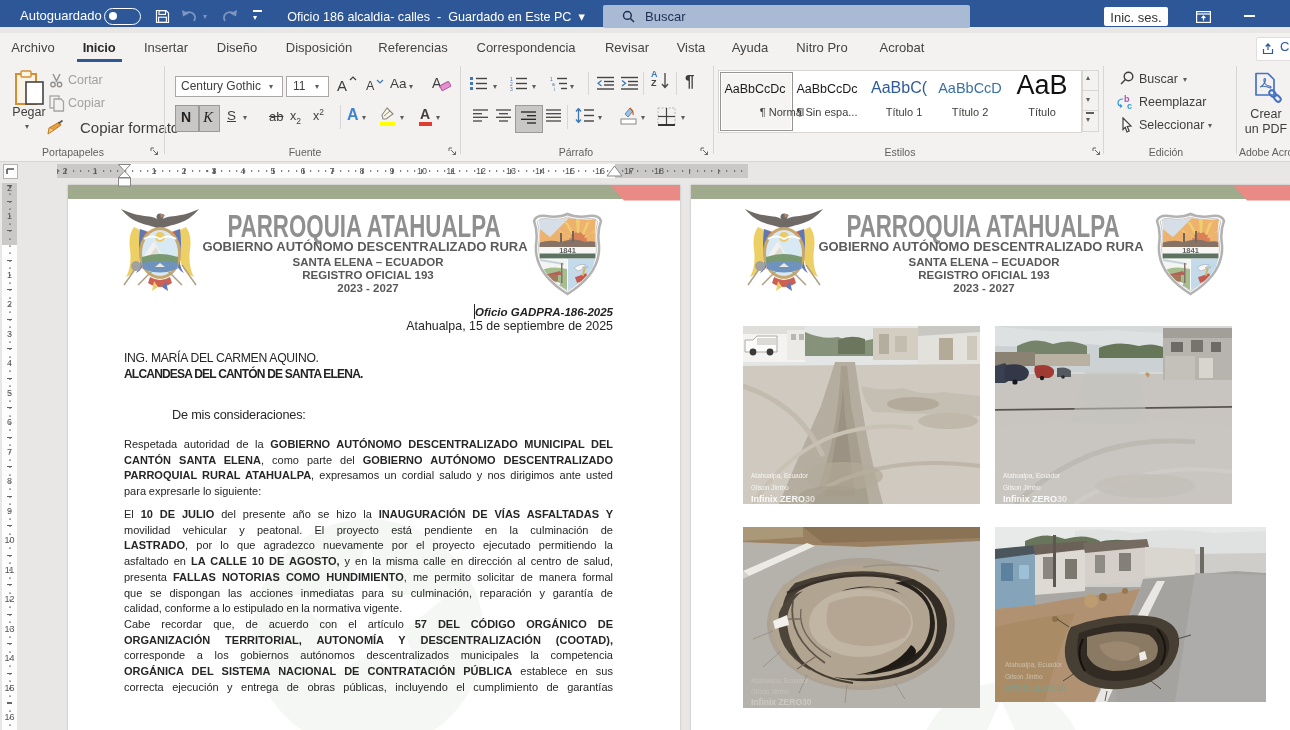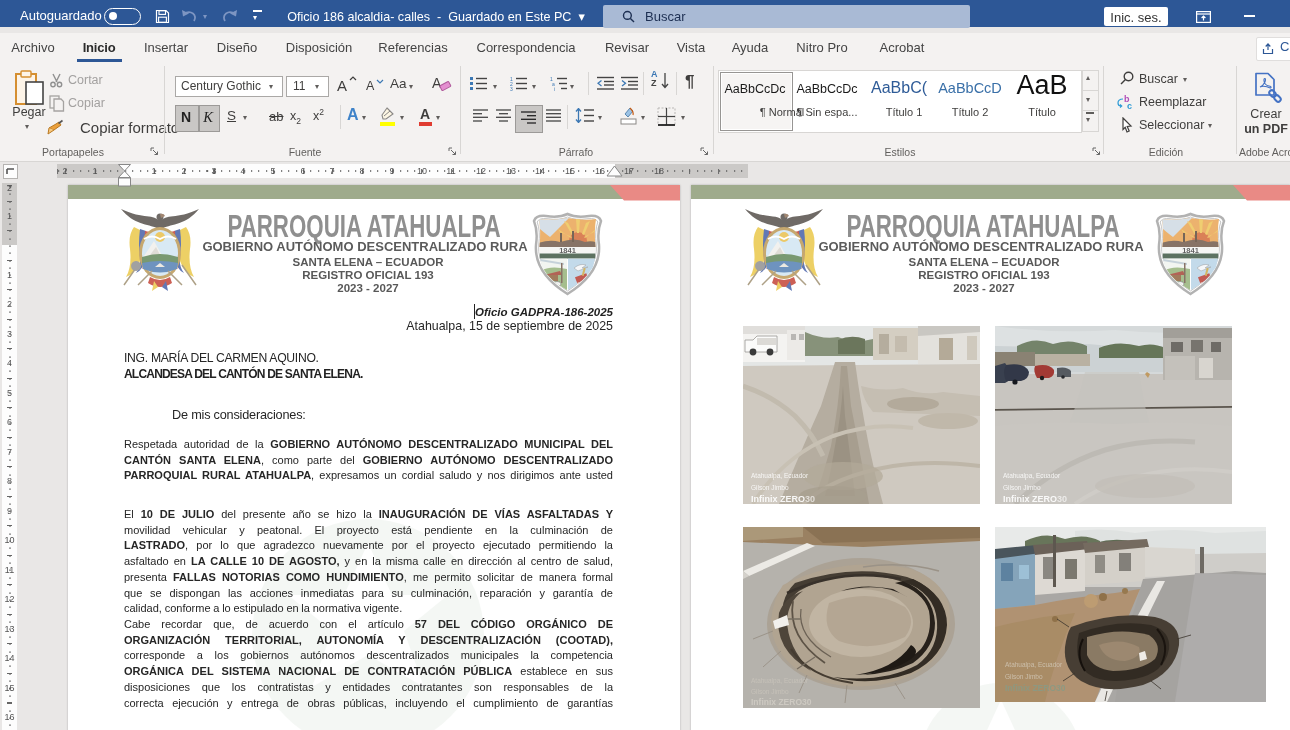--- a/index.html
+++ b/index.html
@@ -329,21 +329,21 @@
 
   <svg class="abs" style="left:1253px;top:10px;" width="30" height="32" viewBox="0 0 30 32">
     <path d="M3 1.5 H15 L21 7.5 V23 H3 Z" fill="none" stroke="#4472c4" stroke-width="1.7" stroke-linejoin="round"></path>
     <path d="M7 15 Q10 14 12 10 Q13 7 12 6.5 Q10.7 6.2 11 9 Q11.5 13 16 14 Q18.5 14.5 18 15.5 Q17 16.5 14 14.8 Q10 13.5 7 15 Z" fill="none" stroke="#4472c4" stroke-width="1.1"></path>
     <g stroke="#4472c4" stroke-width="2" fill="none">
       <rect x="16" y="19" width="7" height="5" rx="2.5" transform="rotate(45 19.5 21.5)"></rect>
       <rect x="21" y="24" width="7" height="5" rx="2.5" transform="rotate(45 24.5 26.5)"></rect>
     </g>
   </svg>
   <span class="abs rtext" style="left:1266px;top:45px;transform:translateX(-50%);font-size:12.5px;">Crear</span>
-  <span class="abs rtext" style="left:1266px;top:60px;transform:translateX(-50%);font-size:12.5px;font-weight:bold;">un PDF</span>
+  <span class="abs rtext" style="left:1266px;top:60px;transform:translateX(-50%);font-size:12.5px;">un PDF</span>
   <span class="glabel" style="left:1269px;">Adobe Acrob</span>
 </div>
 
 <div class="abs" id="canvas"></div>
 <div class="abs" id="hruler">
   <div class="white"></div>
   <div class="abs" style="left:0;top:6px;width:691px;height:2px;background:repeating-linear-gradient(90deg,#666 0 1px,transparent 1px 7.425px);background-position-x:1.2px;"></div>
   <div class="abs" style="left:0;top:5px;width:691px;height:5px;background:repeating-linear-gradient(90deg,#666 0 1px,transparent 1px 29.7px);background-position-x:8.1px;"></div>
   <span class="rnum" style="left:8px;">2</span>
     <span class="rnum" style="left:38px;">1</span>
@@ -518,36 +518,36 @@
   <div class="abs" style="right:67px;top:121px;font-size:11.5px;font-weight:bold;font-style:italic;color:#222;white-space:nowrap;"><span style="position:relative;"><span style="position:absolute;left:-1px;top:-2px;width:1.2px;height:15px;background:#222;"></span>O</span>ficio GADPRA-186-2025</div>
   <div class="abs" style="right:67px;top:134px;font-size:12.4px;color:#262626;white-space:nowrap;">Atahualpa, 15 de septiembre de 2025</div>
   <div class="abs hline" style="left:56px;top:166px;font-size:12.2px;color:#262626;letter-spacing:-0.3px;">ING. MARÍA DEL CARMEN AQUINO.</div>
   <div class="abs hline" style="left:56px;top:182px;font-size:12px;font-weight:bold;color:#222;letter-spacing:-0.8px;">ALCANDESA DEL CANTÓN DE SANTA ELENA.</div>
   <div class="abs hline" style="left:56px;top:223px;font-size:12.7px;color:#262626;letter-spacing:-0.2px;margin-left:48px;">De mis consideraciones:</div>
 
   <div class="bodytext" style="top:252px;">
     <div class="jline">Respetada autoridad de la <b>GOBIERNO AUTÓNOMO DESCENTRALIZADO MUNICIPAL DEL</b></div>
     <div class="jline"><b>CANTÓN SANTA ELENA</b>, como parte del <b>GOBIERNO AUTÓNOMO DESCENTRALIZADO</b></div>
     <div class="jline"><b>PARROQUIAL RURAL ATAHUALPA</b>, expresamos un cordial saludo y nos dirigimos ante usted</div>
+    <div class="lline">para expresarle lo siguiente:</div>
   </div>
   <div class="bodytext" style="top:322px;">
     <div class="jline">El <b>10 DE JULIO</b> del presente año se hizo la <b>INAUGURACIÓN DE VÍAS ASFALTADAS Y</b></div>
     <div class="jline">movilidad vehicular y peatonal. El proyecto está pendiente en la culminación de</div>
     <div class="jline"><b>LASTRADO</b>, por lo que agradezco nuevamente por el proyecto ejecutado permitiendo la</div>
     <div class="jline">asfaltado en <b>LA CALLE 10 DE AGOSTO,</b> y en la misma calle en dirección al centro de salud,</div>
     <div class="jline">presenta <b>FALLAS NOTORIAS COMO HUNDIMIENTO</b>, me permito solicitar de manera formal</div>
     <div class="jline">que se dispongan las acciones inmediatas para su culminación, reparación y garantía de</div>
     <div class="lline">calidad, conforme a lo estipulado en la normativa vigente.</div>
   </div>
   <div class="bodytext" style="top:432px;">
     <div class="jline">Cabe recordar que, de acuerdo con el artículo <b>57 DEL CÓDIGO ORGÁNICO DE</b></div>
     <div class="jline"><b>ORGANIZACIÓN TERRITORIAL, AUTONOMÍA Y DESCENTRALIZACIÓN (COOTAD),</b></div>
     <div class="jline">corresponde a los gobiernos autónomos descentralizados municipales la competencia</div>
     <div class="jline"><b>ORGÁNICA DEL SISTEMA NACIONAL DE CONTRATACIÓN PÚBLICA</b> establece en sus</div>
-    <div class="jline">disposiciones que los contratistas y entidades contratantes son responsables de la</div>
     <div class="jline">correcta ejecución y entrega de obras públicas, incluyendo el cumplimiento de garantías</div>
   </div>
 </div>
 
 <div class="page" id="page2">
   <svg class="abs" style="left:0;top:0;" width="599" height="16" viewBox="0 0 599 16">
     <rect x="0" y="0" width="599" height="14" fill="#9fab8c"></rect>
     <path d="M542 0 H599 V15.5 H556 Z" fill="#e98a85"></path>
   </svg>
   <svg class="abs" style="left:47px;top:16px;opacity:0.8;" width="92" height="93" viewBox="0 0 92 93">

